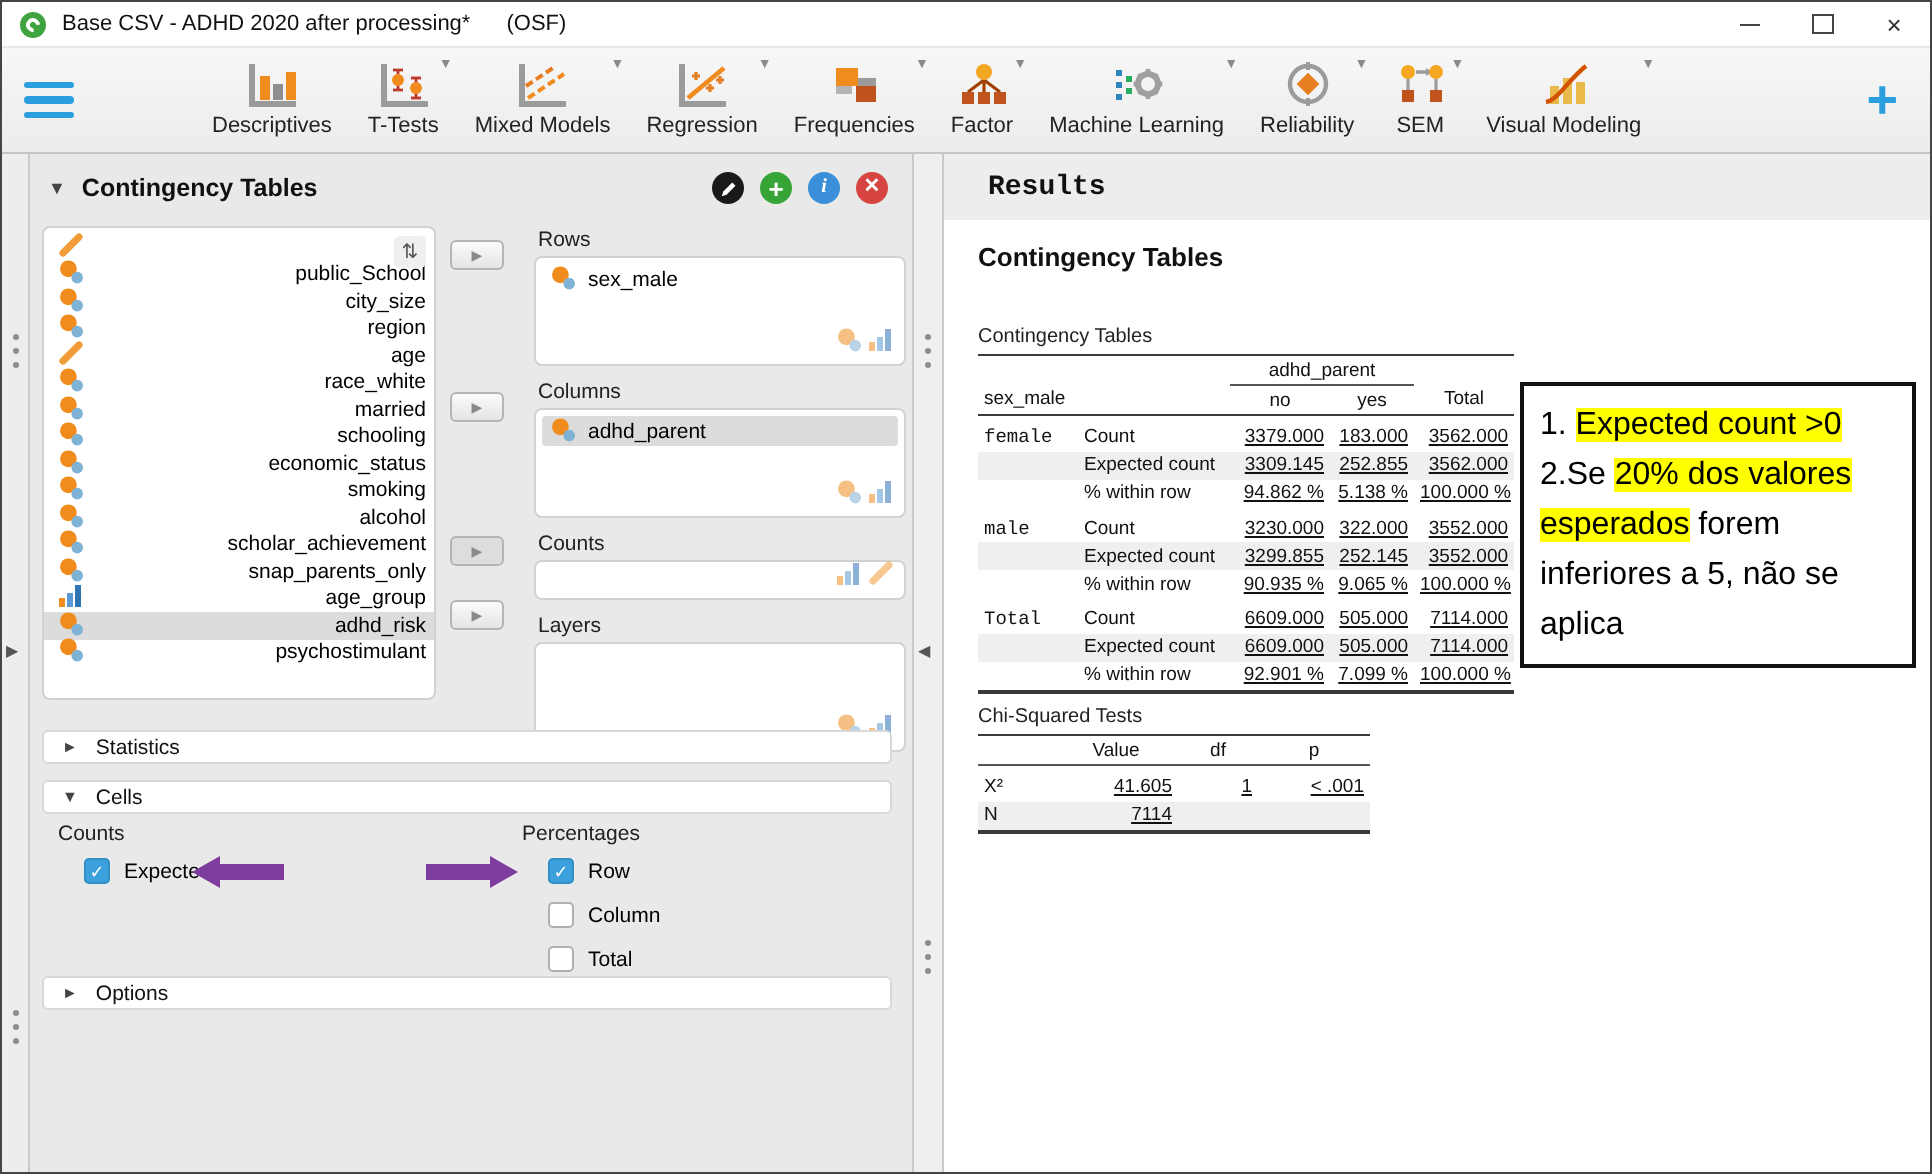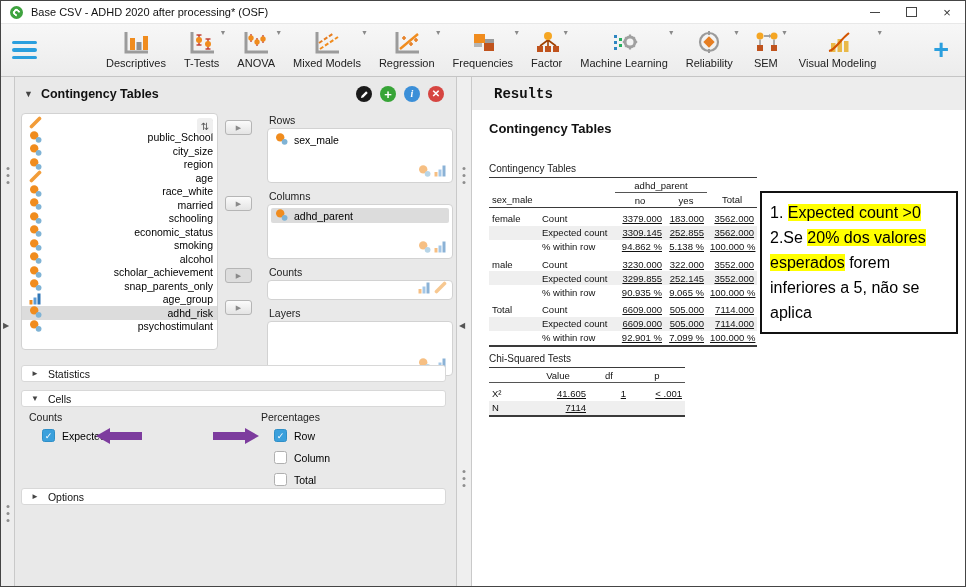--- a/index.html
+++ b/index.html
@@ -2,21 +2,21 @@
 <html><head>
 <meta charset="utf-8">
 <style>
   html,body{margin:0;padding:0;background:#fff;font-family:"Liberation Sans",sans-serif;}
   .window{width:964px;height:585px;border:1px solid #454545;position:relative;overflow:hidden;background:#d946ef;}
 
   
   .titlebar{height:22px;display:flex;align-items:center;background:#fff;font-size:11px;color:#111;border-bottom:1px solid #e8e8e8;}
   .logo{width:13px;height:13px;border-radius:50%;background:#3fa33f;margin:0 8px 0 9px;position:relative;flex:none;}
   .logo::after{content:"";position:absolute;inset:3px;border-radius:50%;border:2px solid #fff;border-right-color:transparent;transform:rotate(40deg);}
-  .title-suffix{margin-left:3px;}
+  .title-suffix{margin-left:18px;}
   .win-controls{margin-left:auto;display:flex;height:100%;}
   .win-btn{width:36px;display:flex;align-items:center;justify-content:center;color:#444;font-size:11px;}
   .glyph-min{width:10px;height:1px;background:#444;}
   .glyph-max{width:9px;height:8px;border:1px solid #444;}
   .glyph-close{font-size:13px;line-height:1;color:#333;}
 
   
   .ribbon{height:52px;background:linear-gradient(#f7f7f7,#ececec);border-bottom:1px solid #c5c5c5;display:flex;align-items:center;position:relative;}
   .hamburger{width:25px;margin-left:11px;display:flex;flex-direction:column;gap:4px;flex:none;}
   .hamburger span{height:3.5px;background:#2b9fde;border-radius:2px;}
@@ -87,21 +87,21 @@
   .tbl-title{font-size:10px;color:#222;margin-bottom:3px;}
   .jasp-table table{border-collapse:collapse;table-layout:fixed;width:100%;}
   .jasp-table th,.jasp-table td{padding:1.5px 3px;font-weight:normal;overflow:hidden;white-space:nowrap;}
   .num{text-align:right;text-decoration:underline;}
   #t1{left:17px;top:86px;width:268px;}
   #t1 table{border-top:1.5px solid #3a3a3a;border-bottom:2px solid #3a3a3a;}
   #t1 .spanner{border-bottom:1px solid #555;text-align:center;}
   #t1 thead tr.hdr th{border-bottom:1.5px solid #3a3a3a;text-align:center;}
   #t1 thead tr.hdr th.rowvar{text-align:left;}
   tr.shade{background:#efefef;}
-  td.gname{text-align:left;}
+  td.gname{text-align:left;font-family:Liberation Mono, monospace;}
   tr.gfirst td{padding-top:5px;}
   #t2{left:17px;top:276px;width:196px;}
   #t2 table{border-top:1.5px solid #3a3a3a;border-bottom:2px solid #3a3a3a;}
   #t2 thead th{border-bottom:1px solid #555;text-align:center;}
 
   .note{position:absolute;left:288px;top:114px;width:198px;min-height:134px;background:#fff;border:2px solid #111;padding:7px 8px;font-size:16px;line-height:25px;color:#000;box-sizing:border-box;}
   .note .hl{background:#ffff00;}
 </style>
 </head>
 <body>
@@ -154,37 +154,20 @@
                 <line x1="21" y1="9" x2="21" y2="19"></line>
                 <line x1="18.5" y1="9" x2="23.5" y2="9"></line>
                 <line x1="18.5" y1="19" x2="23.5" y2="19"></line>
               </g>
               <circle cx="12" cy="10" r="3" fill="#f08c1e"></circle>
               <circle cx="21" cy="14" r="3" fill="#f08c1e"></circle>
             </svg>
           </span>
           <span class="rcaret">▼</span>
           <span class="lbl">T-Tests</span>
-        </div>
-        <div class="ribbon-btn">
-          <span class="icn">
-            <svg width="30" height="26" viewBox="0 0 30 26">
-              <path d="M5 2 V22 H27" fill="none" stroke="#9b9b9b" stroke-width="3"></path>
-              <g stroke="#c0392b" stroke-width="1.3">
-                <line x1="10" y1="4" x2="10" y2="12"></line>
-                <line x1="16" y1="8" x2="16" y2="16"></line>
-                <line x1="22" y1="5" x2="22" y2="13"></line>
-              </g>
-              <circle cx="10" cy="8" r="2.7" fill="#f08c1e"></circle>
-              <circle cx="16" cy="12" r="2.7" fill="#f08c1e"></circle>
-              <circle cx="22" cy="9" r="2.7" fill="#f08c1e"></circle>
-            </svg>
-          </span>
-          <span class="rcaret">▼</span>
-          <span class="lbl">ANOVA</span>
         </div>
         <div class="ribbon-btn">
           <span class="icn">
             <svg width="30" height="26" viewBox="0 0 30 26">
               <path d="M5 2 V22 H27" fill="none" stroke="#9b9b9b" stroke-width="3"></path>
               <line x1="8" y1="19" x2="26" y2="7" stroke="#f08c1e" stroke-width="2" stroke-dasharray="4 2"></line>
               <line x1="7" y1="13" x2="22" y2="3" stroke="#e67e22" stroke-width="2" stroke-dasharray="4 2"></line>
             </svg>
           </span>
           <span class="rcaret">▼</span>

